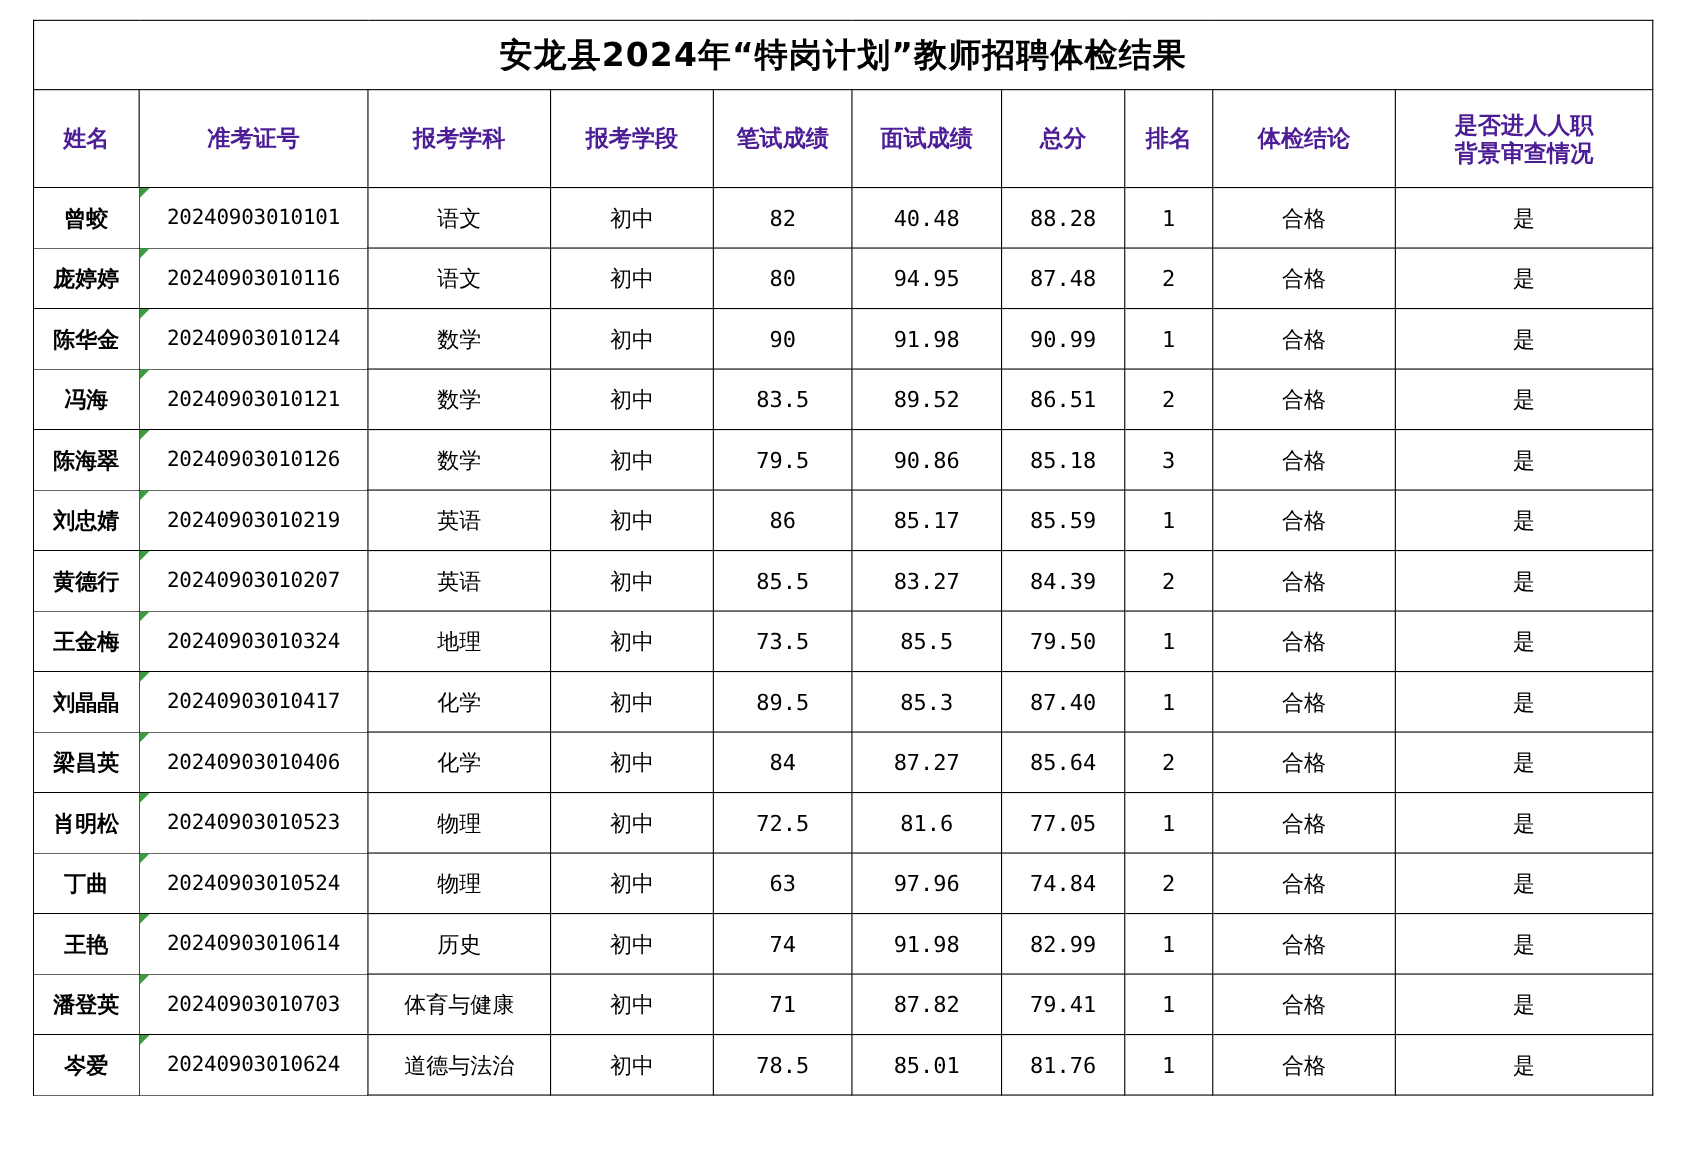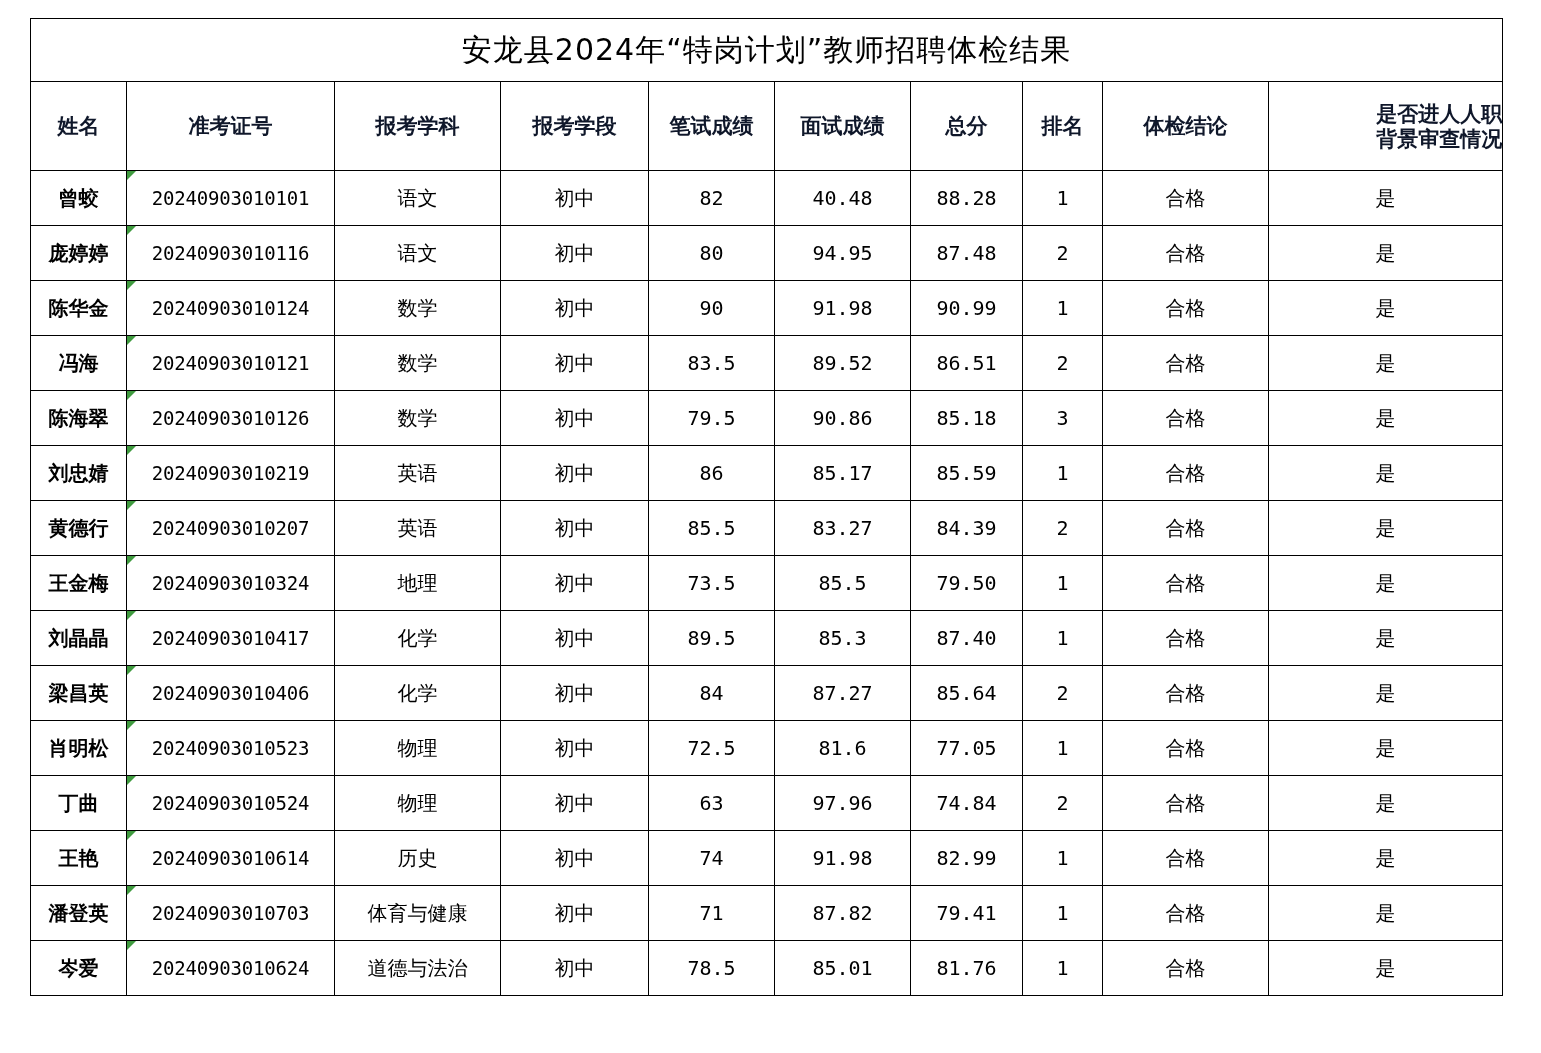--- a/index.html
+++ b/index.html
@@ -29,37 +29,36 @@
   table.grid td, table.grid th {
     border: 1px solid #000000;
     padding: 0;
     text-align: center;
     vertical-align: middle;
     background: #ffffff;
   }
   .title-cell {
     height: 62px;
     font-family: "DejaVu Sans", "Liberation Sans", sans-serif;
-    font-weight: normal;
+    font-weight: bold;
     font-size: 30px;
     letter-spacing: 1px;
     color: #000000;
   }
   .hdr {
     height: 88px;
     font-family: "DejaVu Serif", "Liberation Serif", serif;
     font-weight: bold;
     font-size: 21px;
     line-height: 1.22;
-    color: #0f172a;
+    color: #4c1d95;
   }
   .hdr .two-line {
     display: block;
     line-height: 1.2;
-    text-align: right;
   }
   td.cell {
     height: 54px;
     font-size: 20px;
     font-family: "DejaVu Serif", "Liberation Serif", serif;
   }
   td.name {
     font-family: "DejaVu Serif", "Liberation Serif", serif;
     font-weight: bold;
     font-size: 20px;

